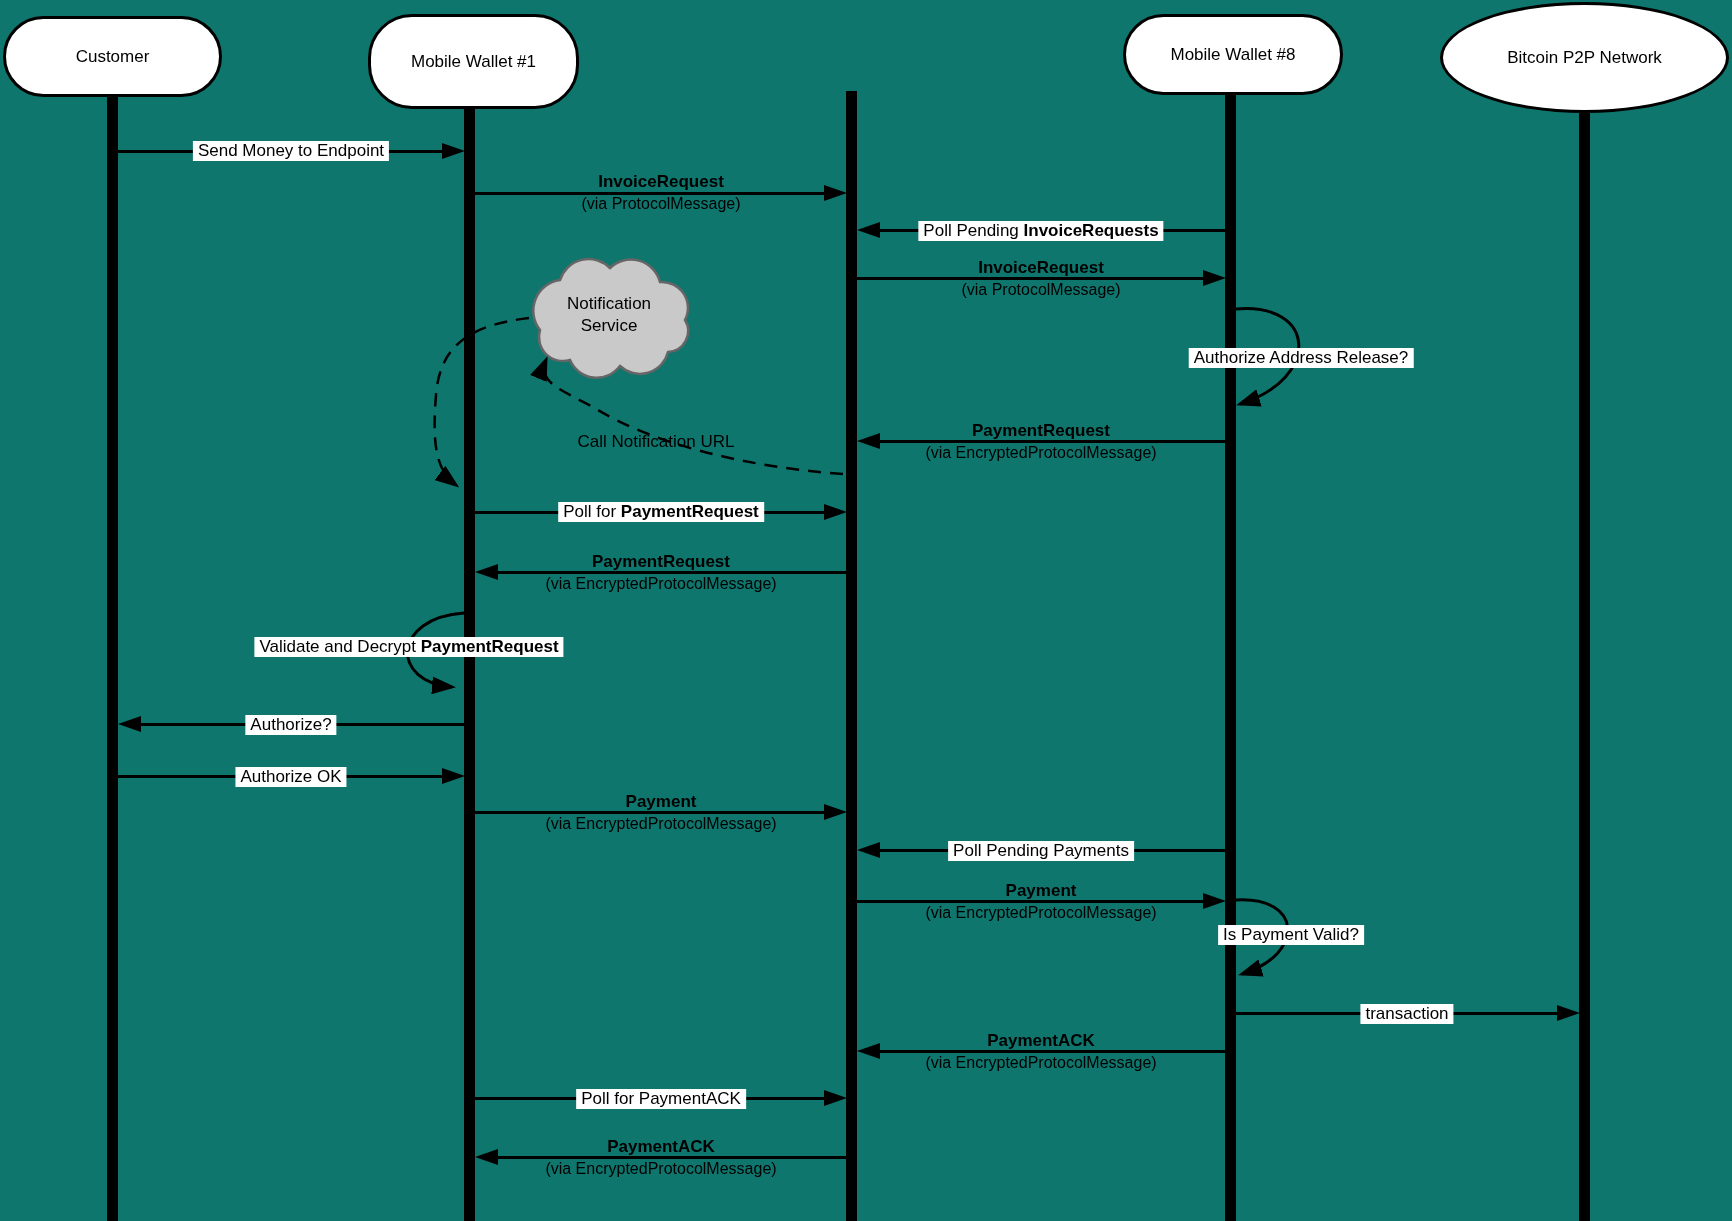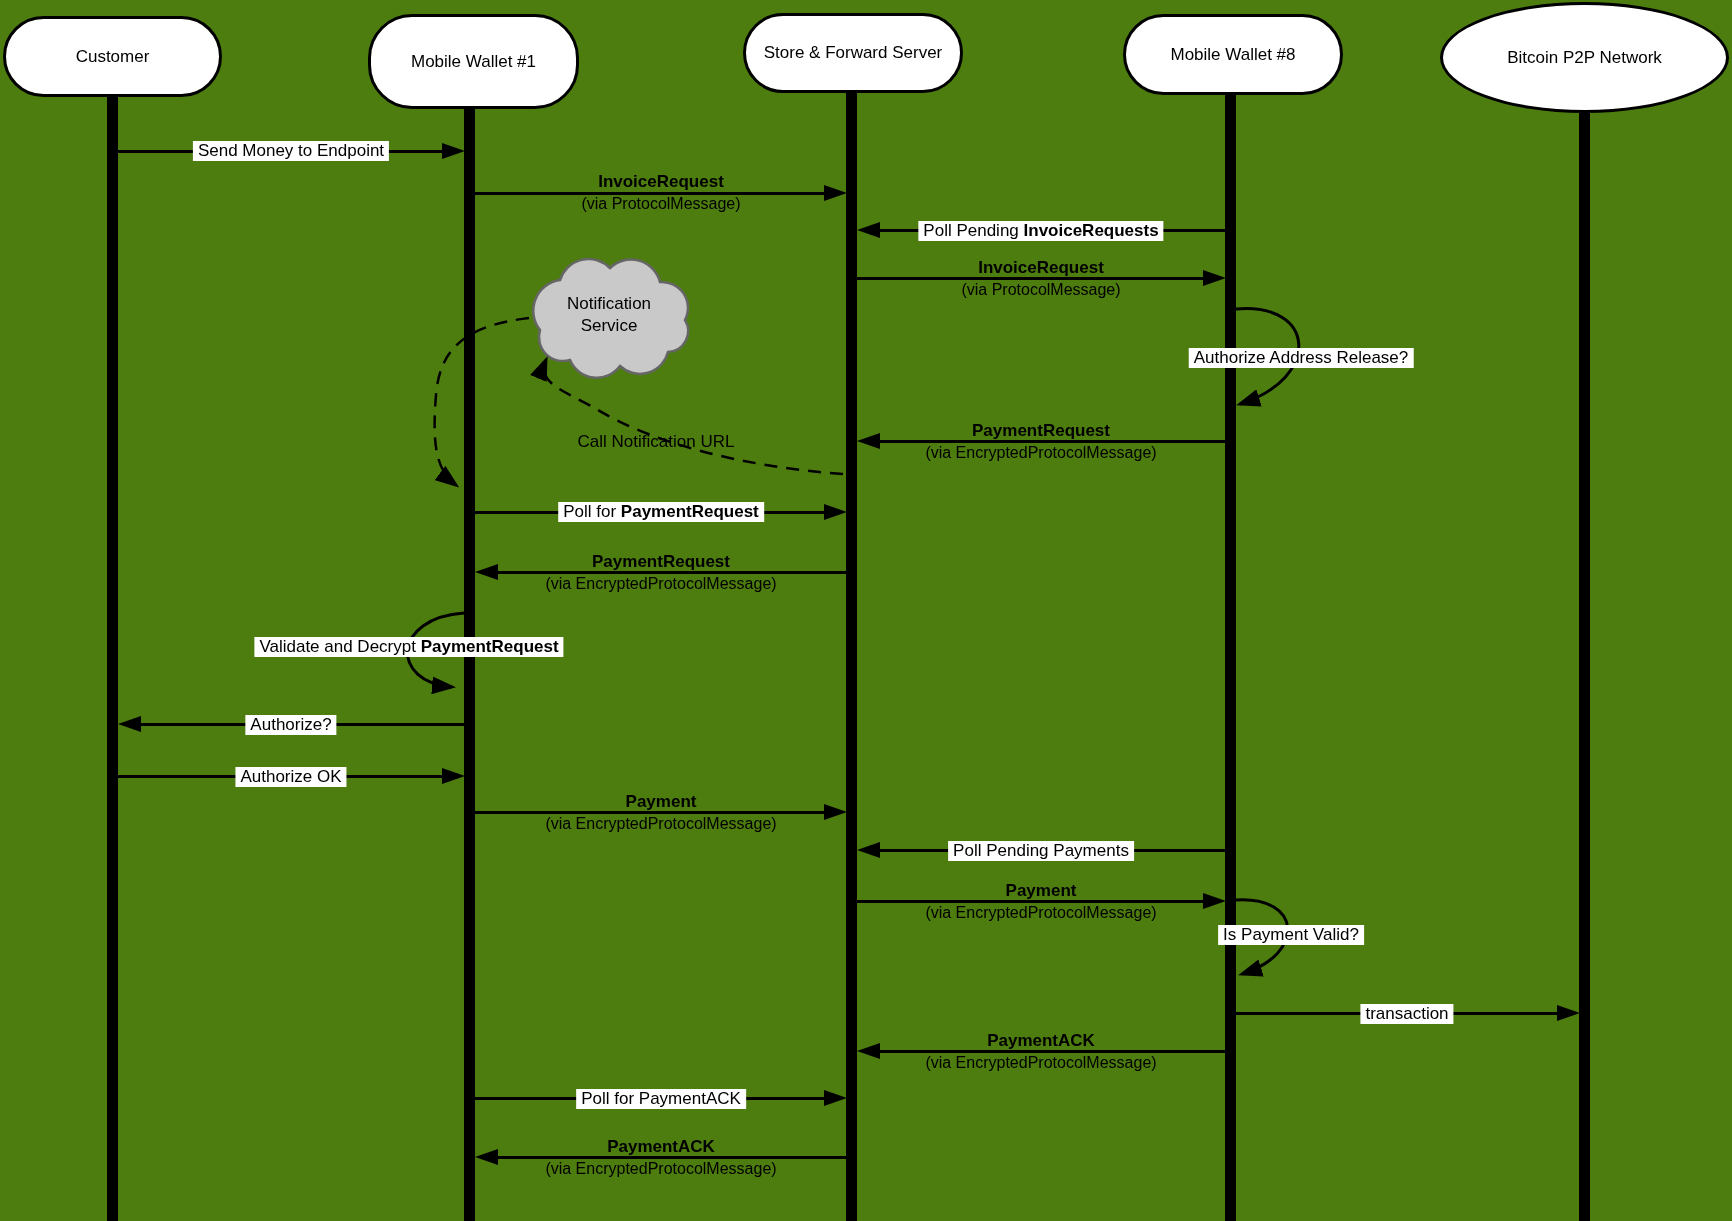--- a/index.html
+++ b/index.html
@@ -1,16 +1,16 @@
 <!DOCTYPE html>
 <html><head>
 <meta charset="utf-8">
 <style>
   html,body{margin:0;padding:0;background:#ffffff;}
-  .stage{position:relative;width:1732px;height:1221px;background:#4d7c0f;overflow:hidden;
+  .stage{position:relative;width:1732px;height:1221px;background:#0f766e;overflow:hidden;
          font-family:"Liberation Sans", sans-serif;color:#000;}
   
   .actor{position:absolute;box-sizing:border-box;border:3px solid #000;border-radius:44px;
          background:#fff;display:flex;align-items:center;justify-content:center;
          font-size:17px;text-align:center;z-index:2;}
   .actor.ellipse{border-radius:50%;}
   
   .life{position:absolute;width:11px;background:#000;z-index:1;}
   
   .mline{position:absolute;height:3px;background:#000;z-index:3;}
@@ -33,23 +33,20 @@
 <body>
 
 <div class="stage">
 
   <div class="actor" style="left:3px;top:16px;width:219px;height:81px;">
     <span>Customer</span>
   </div>
   <div class="actor" style="left:368px;top:14px;width:211px;height:95px;">
     <span>Mobile Wallet #1</span>
   </div>
-  <div class="actor" style="left:743px;top:13px;width:220px;height:80px;">
-    <span>Store &amp; Forward Server</span>
-  </div>
   <div class="actor" style="left:1123px;top:14px;width:220px;height:81px;">
     <span>Mobile Wallet #8</span>
   </div>
   <div class="actor ellipse" style="left:1440px;top:2px;width:289px;height:111px;">
     <span>Bitcoin P2P Network</span>
   </div>
 
   <div class="life" style="left:107px;top:95px;height:1126px;"></div>
   <div class="life" style="left:464px;top:93px;height:1128px;"></div>
   <div class="life" style="left:846px;top:91px;height:1130px;"></div>

